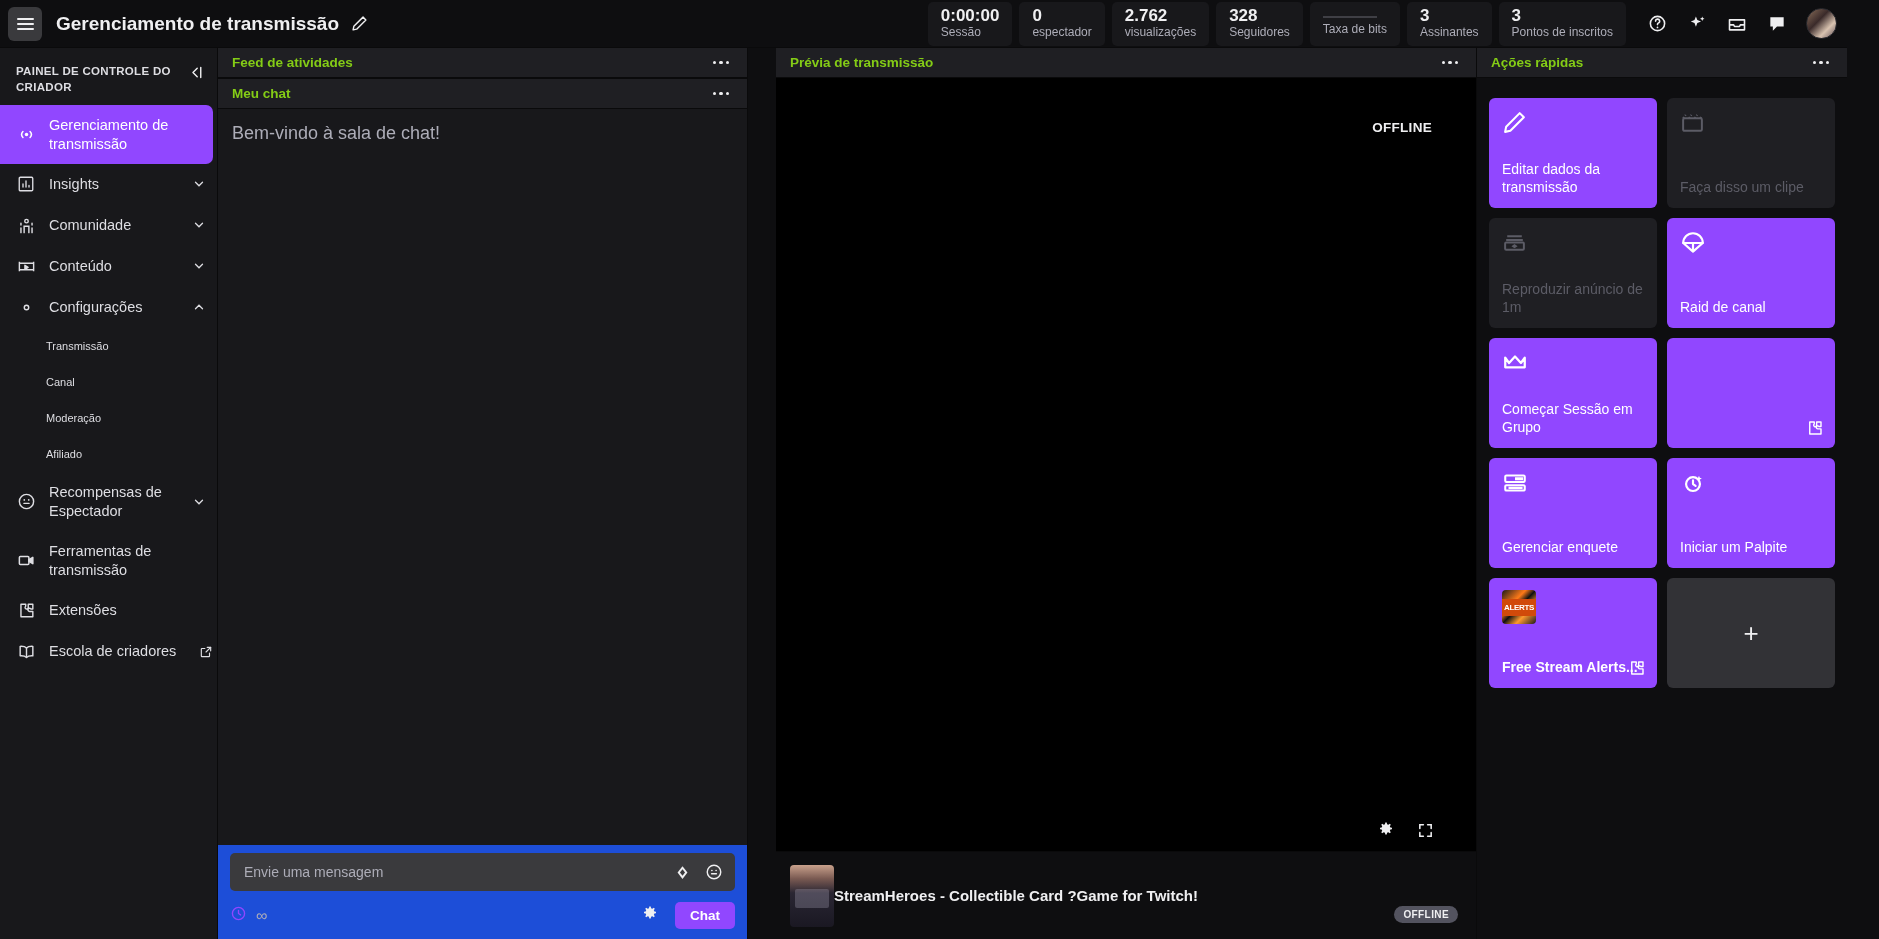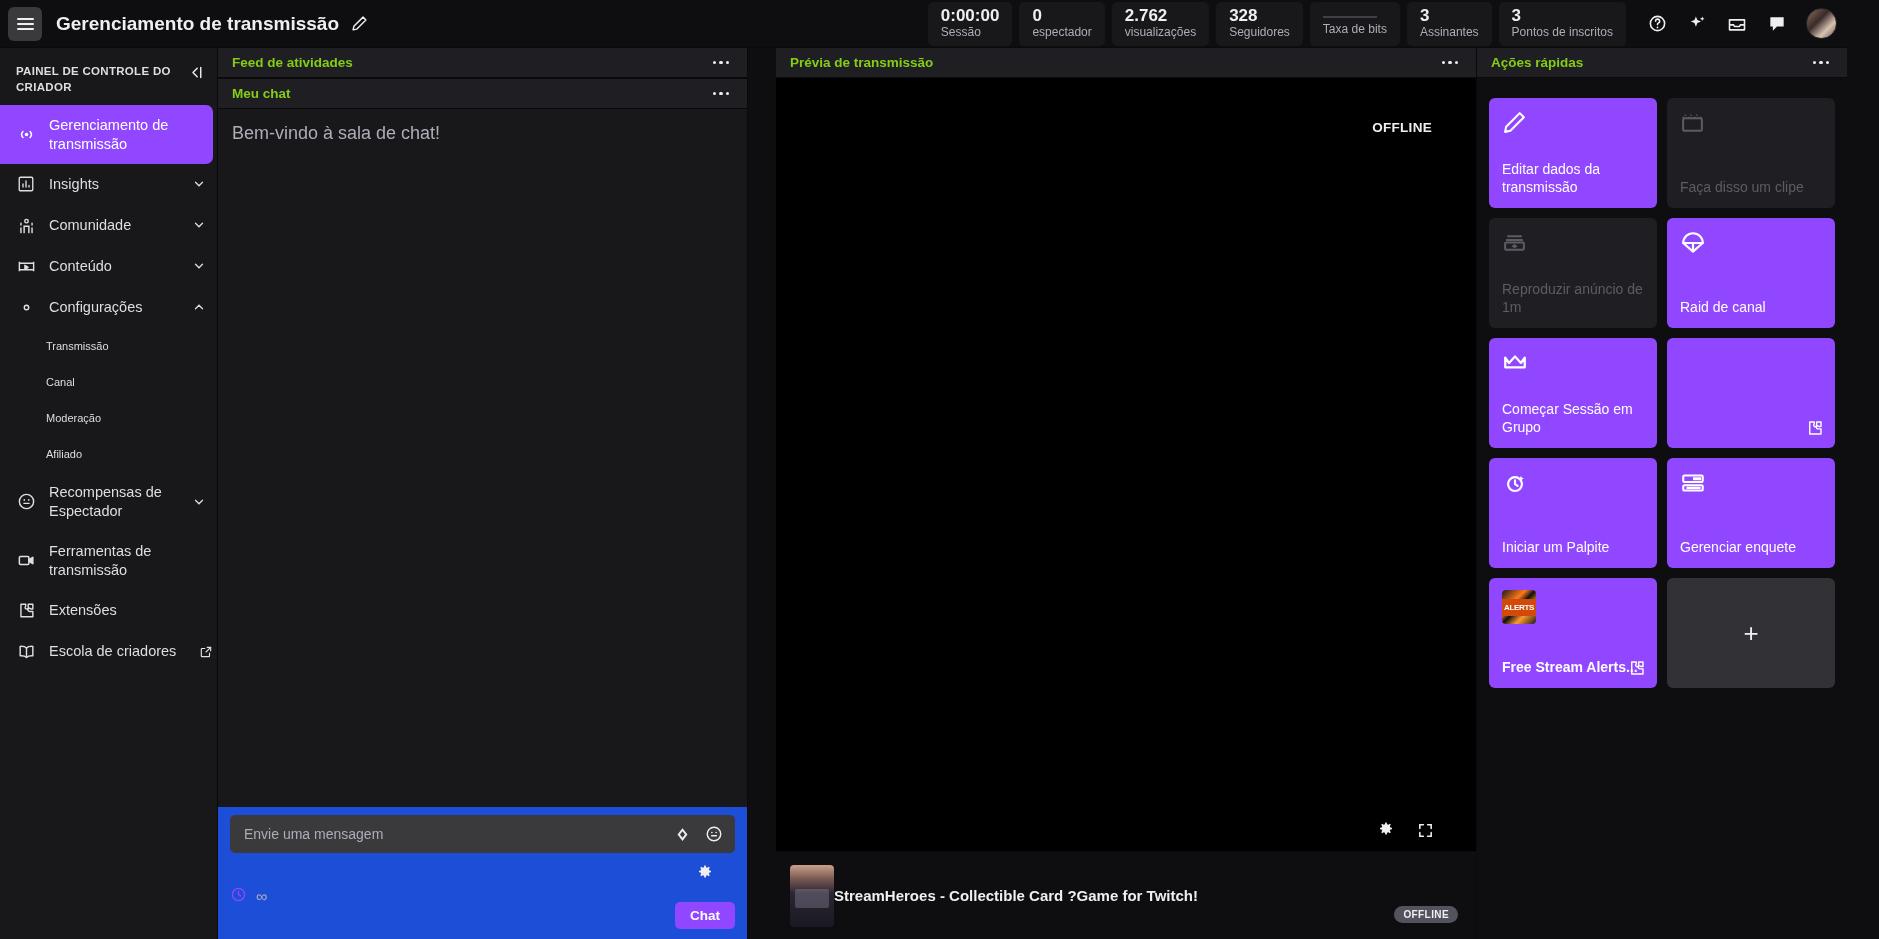--- a/index.html
+++ b/index.html
@@ -104,21 +104,21 @@
   .chat-input-wrap { padding: 8px 12px 10px 12px; background: #1d4ed8; }
   .chat-input {
     background: #3a3a3d; border-radius: 5px; height: 38px;
     display: flex; align-items: center; padding: 0 10px 0 12px;
     cursor: text; border: 2px solid transparent;
   }
   .chat-input .ph { flex: 1; font-size: 14px; color: #adadb8; }
   .chat-input .ic { cursor: pointer; margin-left: 14px; display:flex; }
   .chat-bottom { display: flex; align-items: center; margin-top: 11px; }
   .chat-bottom .left { display: flex; align-items: center; gap: 9px; }
-  .chat-bottom .right { margin-left: auto; display: flex; align-items: center; gap: 16px; flex-direction: column; }
+  .chat-bottom .right { margin-left: auto; display: flex; align-items: center; gap: 16px; }
   .inf { font-size: 16px; color: #adadb8; line-height: 1; }
   .chat-btn {
     background: #9147ff; color: #fff; border: none; border-radius: 5px;
     font-size: 13.5px; font-weight: 600; padding: 6px 15px; cursor: pointer;
     font-family: "Liberation Sans", sans-serif;
   }
 
   .col-mid { flex: 1; display: flex; flex-direction: column; min-width: 0; border-right: 1px solid #0a0a0b; padding-left: 28px;}
   .preview-area { flex: 1; background: #000; position: relative; min-height: 0; }
   .offline-tag {
@@ -573,43 +573,43 @@
             <span class="qa-lbl"></span>
             <span class="qa-ext">
               <svg width="18" height="18" viewBox="0 0 24 24" fill="none" stroke="#fff" stroke-width="1.9" stroke-linejoin="round">
                   <path d="M5 4h6v2.6a2 2 0 1 0 3.2 1.6V4H20v6h-2.6a2 2 0 1 0-1.6 3.2H20V20H5z"></path>
                 </svg>
             </span>
           </div>
 
           <div class="qa-tile purple">
             <span class="qa-ico">
-              <svg width="26" height="26" viewBox="0 0 24 24" fill="none" stroke="#fff" stroke-width="2" stroke-linecap="round" stroke-linejoin="round">
-                  <circle cx="12" cy="13" r="6.4"></circle>
-                  <path d="M12 9.6V13l2.4 1.6"></path>
-                  <path d="M17.5 5.2l.8 1.9 1.9.8-1.9.8-.8 1.9-.8-1.9-1.9-.8 1.9-.8z" fill="#fff" stroke="none"></path>
-                </svg>
-            </span>
-            <span class="qa-lbl">Iniciar um Palpite</span>
-          </div>
-
-          <div class="qa-tile purple">
-            <span class="qa-ico">
               <svg width="26" height="26" viewBox="0 0 24 24" fill="none" stroke="#fff" stroke-width="1.9">
                   <rect x="3" y="5" width="18" height="6" rx="1.1"></rect>
                   <rect x="3" y="14" width="18" height="5" rx="1.1"></rect>
                   <path d="M12 6.6h7.5v2.8H12z" fill="#fff" stroke="none"></path>
                   <path d="M6 15.4h13v2.2H6z" fill="#fff" stroke="none"></path>
                 </svg>
             </span>
             <span class="qa-lbl">Gerenciar enquete</span>
           </div>
 
           <div class="qa-tile purple">
             <span class="qa-ico">
+              <svg width="26" height="26" viewBox="0 0 24 24" fill="none" stroke="#fff" stroke-width="2" stroke-linecap="round" stroke-linejoin="round">
+                  <circle cx="12" cy="13" r="6.4"></circle>
+                  <path d="M12 9.6V13l2.4 1.6"></path>
+                  <path d="M17.5 5.2l.8 1.9 1.9.8-1.9.8-.8 1.9-.8-1.9-1.9-.8 1.9-.8z" fill="#fff" stroke="none"></path>
+                </svg>
+            </span>
+            <span class="qa-lbl">Iniciar um Palpite</span>
+          </div>
+
+          <div class="qa-tile purple">
+            <span class="qa-ico">
               <span class="ext-thumb">
                   <span>ALERTS</span>
                 </span>
             </span>
             <span class="qa-lbl bold">Free Stream Alerts...</span>
             <span class="qa-ext">
               <svg width="18" height="18" viewBox="0 0 24 24" fill="none" stroke="#fff" stroke-width="1.9" stroke-linejoin="round">
                   <path d="M5 4h6v2.6a2 2 0 1 0 3.2 1.6V4H20v6h-2.6a2 2 0 1 0-1.6 3.2H20V20H5z"></path>
                 </svg>
             </span>

